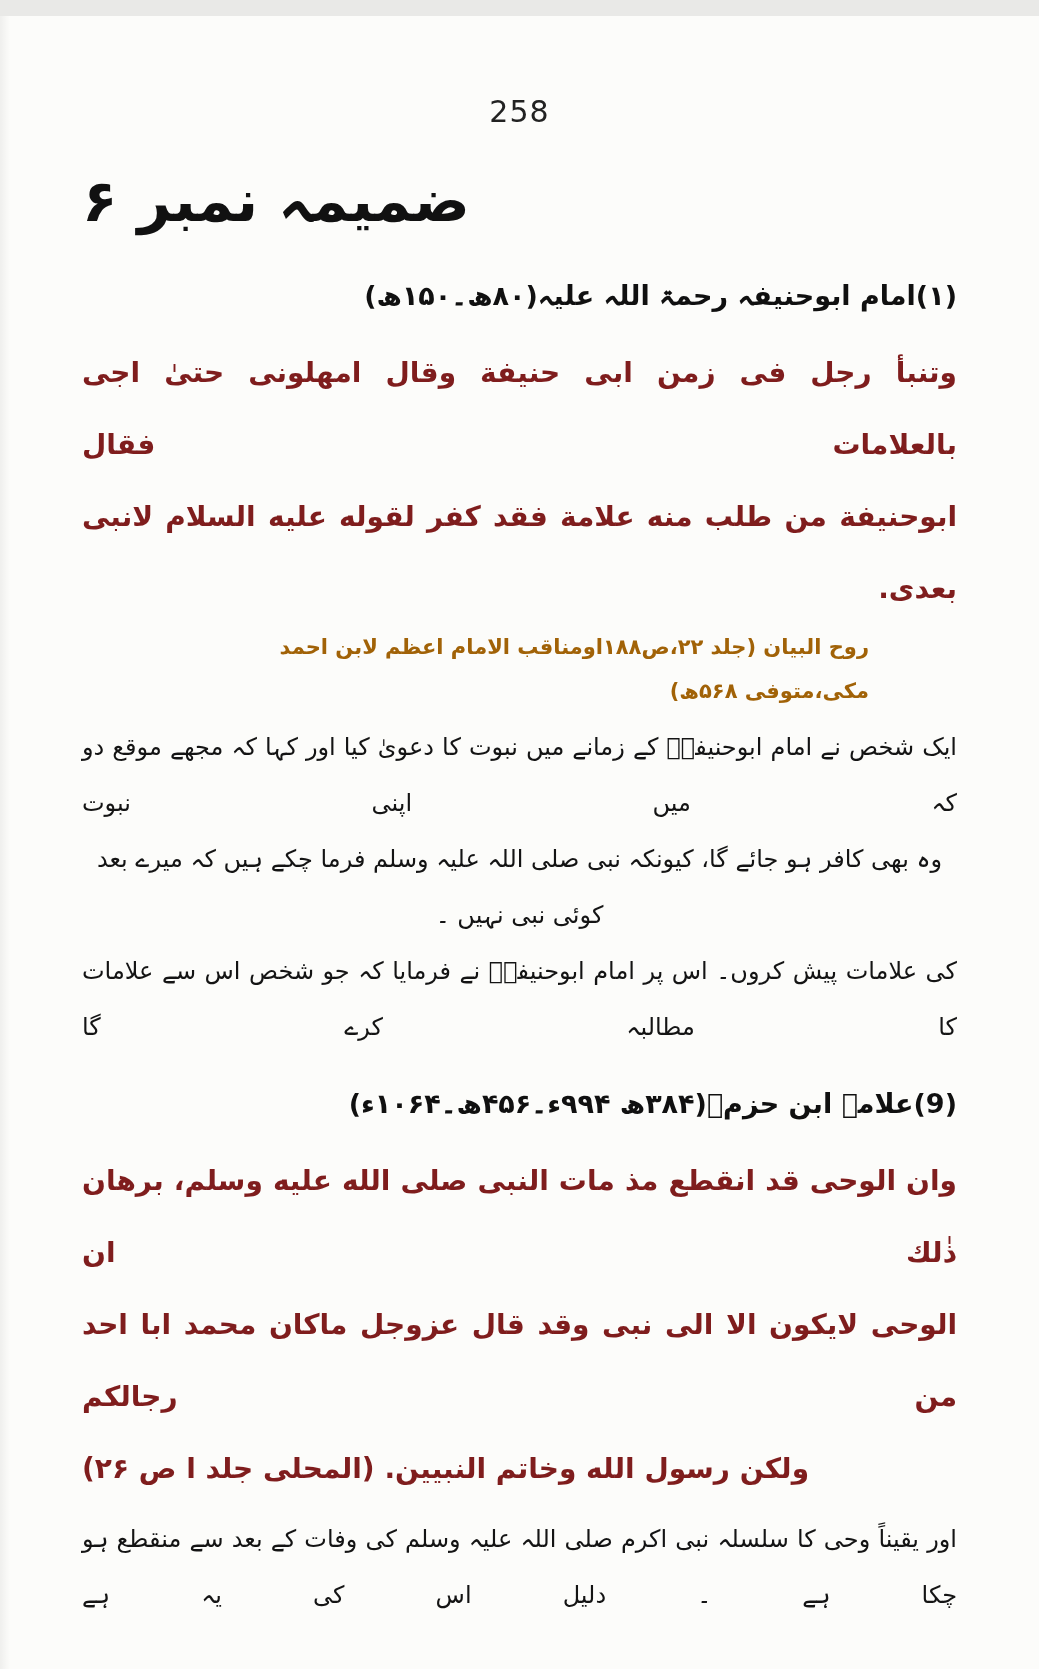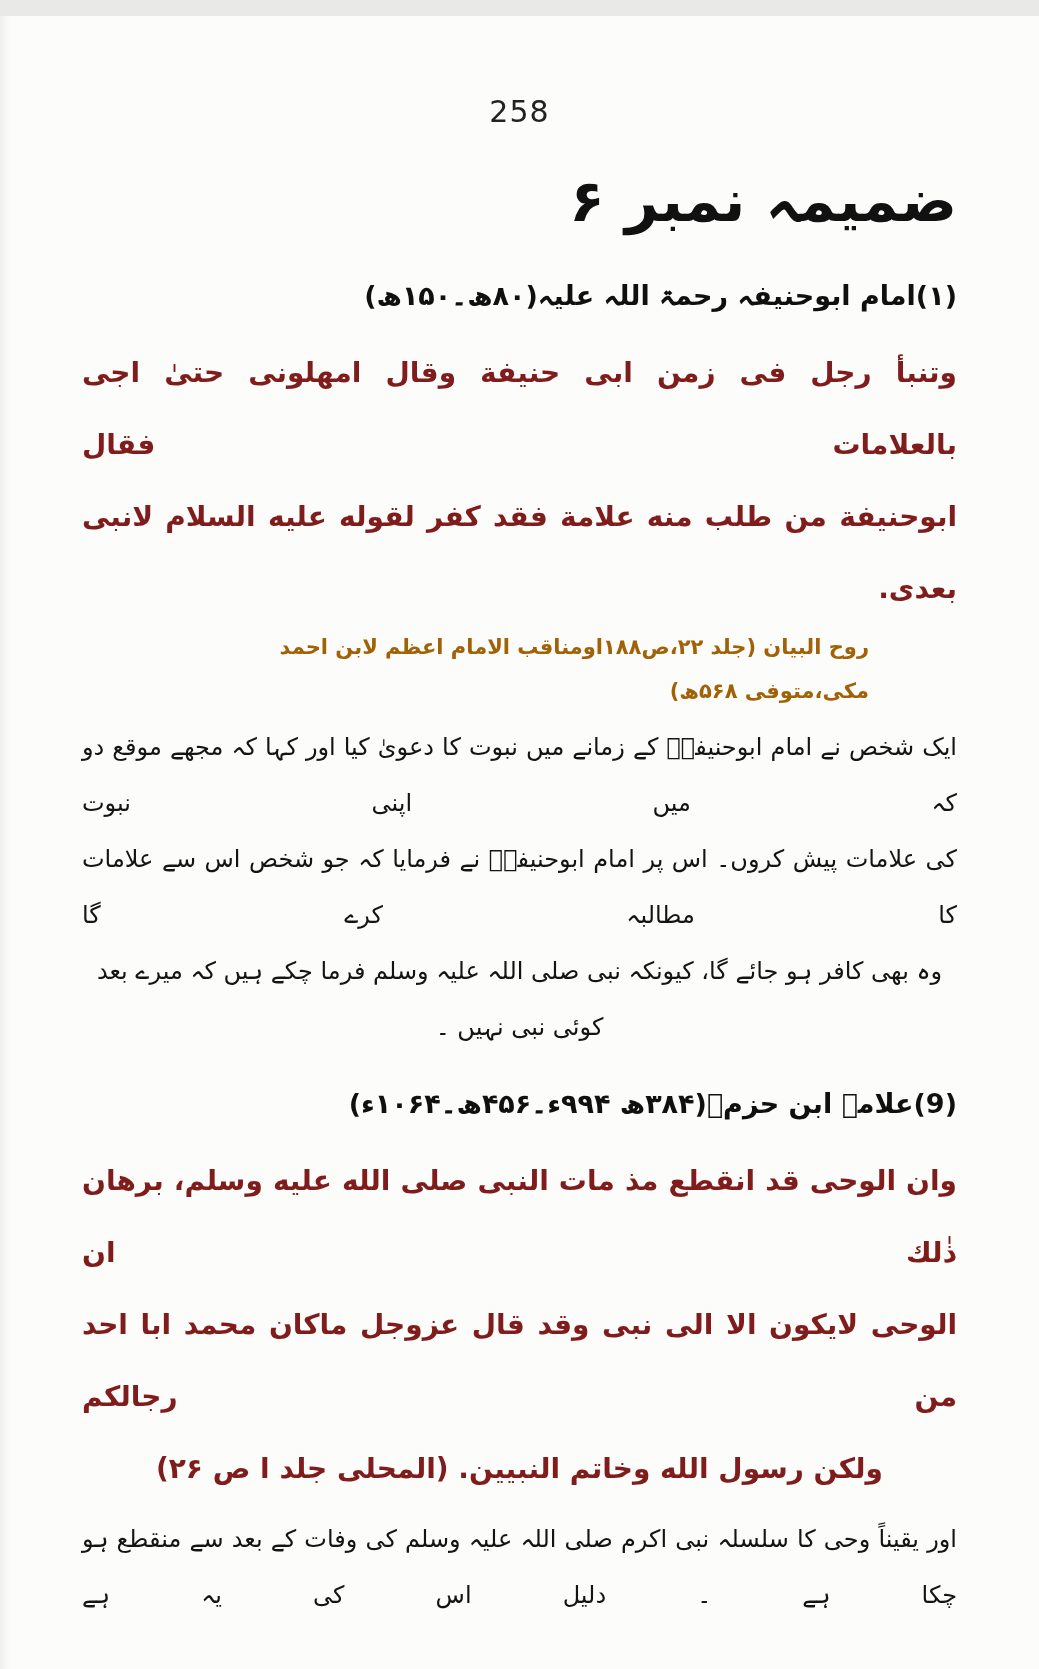--- a/index.html
+++ b/index.html
@@ -23,21 +23,21 @@
   .page-number {
     direction: ltr;
     text-align: center;
     font-size: 30px;
     letter-spacing: 1px;
     color: #222;
     margin-top: 18px;
     font-family: "DejaVu Sans", sans-serif;
   }
   .main-title {
-    text-align: right;
+    text-align: left;
     font-size: 58px;
     font-weight: bold;
     margin-top: 26px;
     line-height: 92px;
     color: #111;
   }
   .subtitle {
     margin-top: 34px;
     font-size: 26px;
     font-weight: bold;
@@ -57,21 +57,21 @@
   .arabic-block {
     margin-top: 8px;
   }
   .arabic-line {
     font-size: 28px;
     font-weight: bold;
     line-height: 72px;
     color: #7f1d1d;
   }
   .arabic-line.justify { text-align: justify; text-align-last: justify; }
-  .arabic-line.right   { text-align: center; }
+  .arabic-line.right   { text-align: left; }
   .reference-line {
     font-size: 21px;
     font-weight: bold;
     line-height: 44px;
     text-align: right;
     padding-left: 70px;
     padding-right: 88px;
     color: #a16207;
   }
   .urdu-block { margin-top: 6px; }
@@ -104,22 +104,22 @@
 
   <div>
     <div class="section-heading">(۱)امام ابوحنیفہ رحمۃ اللہ علیہ(۸۰ھ۔۱۵۰ھ)</div>
     <div class="arabic-block">
       <div class="arabic-line justify">وتنبأ رجل فی زمن ابی حنیفة وقال امهلونی حتیٰ اجی بالعلامات فقال</div>
       <div class="arabic-line justify">ابوحنیفة من طلب منه علامة فقد كفر لقوله علیه السلام لانبی بعدی.</div>
     </div>
     <div class="reference-line">روح البیان (جلد ۲۲،ص۱۸۸اومناقب الامام اعظم لابن احمد مکی،متوفی ۵۶۸ھ)</div>
     <div class="urdu-block">
       <div class="urdu-line justify">ایک شخص نے امام ابوحنیفہؒ کے زمانے میں نبوت کا دعویٰ کیا اور کہا کہ مجھے موقع دو کہ میں اپنی نبوت</div>
+      <div class="urdu-line center">وہ بھی کافر ہو جائے گا، کیونکہ نبی صلی اللہ علیہ وسلم فرما چکے ہیں کہ میرے بعد کوئی نبی نہیں ۔</div>
       <div class="urdu-line justify">کی علامات پیش کروں۔ اس پر امام ابوحنیفہؒ نے فرمایا کہ جو شخص اس سے علامات کا مطالبہ کرے گا</div>
-      <div class="urdu-line center">وہ بھی کافر ہو جائے گا، کیونکہ نبی صلی اللہ علیہ وسلم فرما چکے ہیں کہ میرے بعد کوئی نبی نہیں ۔</div>
     </div>
   </div>
 
   <div>
     <div class="section-heading">(9)علامہ ابن حزمؒ(۳۸۴ھ ۹۹۴ء۔۴۵۶ھ۔۱۰۶۴ء)</div>
     <div class="arabic-block">
       <div class="arabic-line justify">وان الوحی قد انقطع مذ مات النبی صلی الله علیه وسلم، برهان ذٰلك ان</div>
       <div class="arabic-line justify">الوحی لایكون الا الی نبی وقد قال عزوجل ماكان محمد ابا احد من رجالكم</div>
       <div class="arabic-line right">ولكن رسول الله وخاتم النبیین. (المحلی جلد ا ص ۲۶)</div>
     </div>

